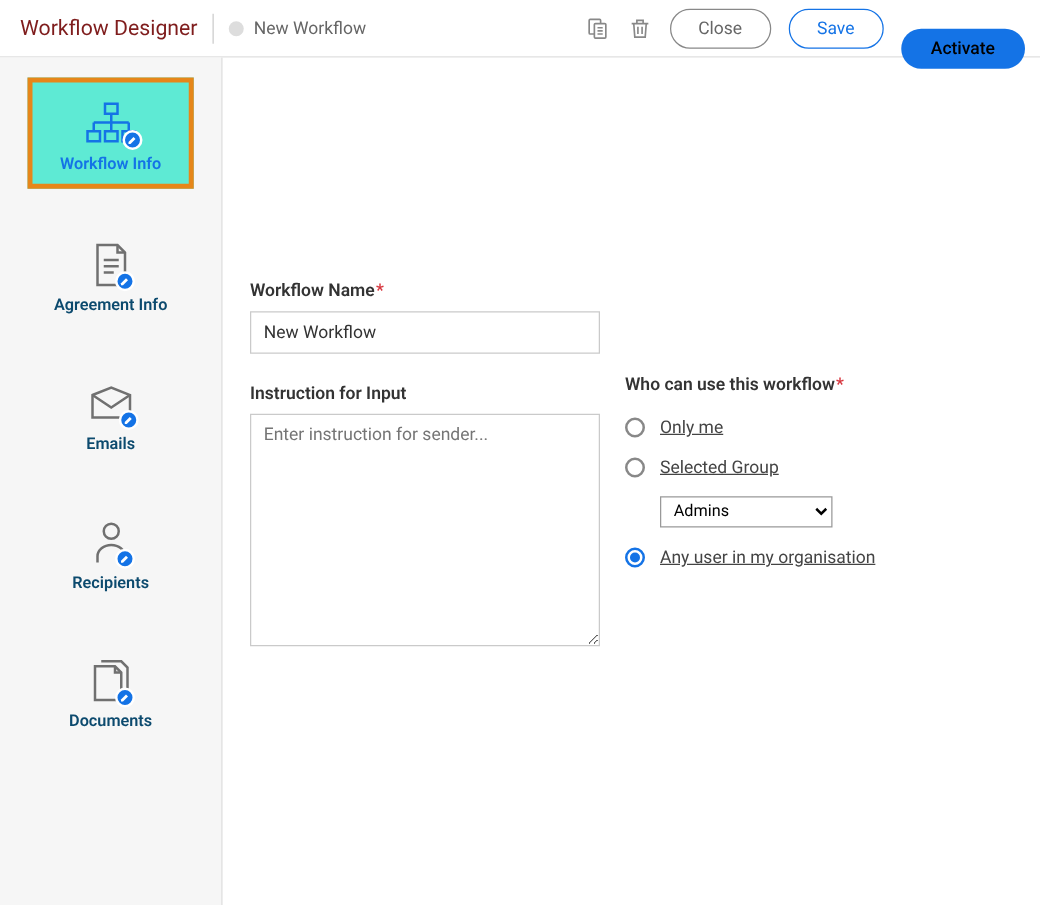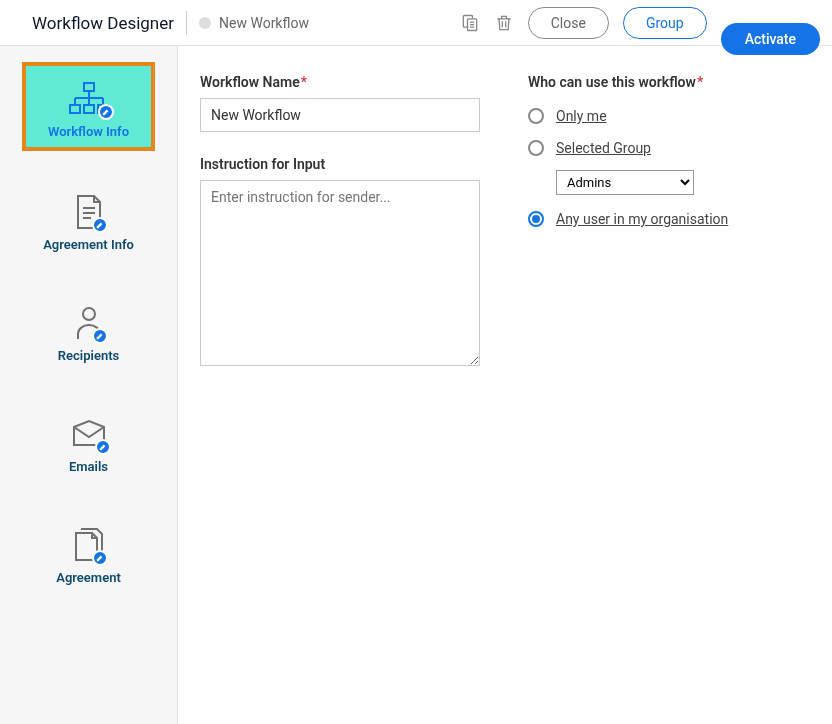--- a/index.html
+++ b/index.html
@@ -1,40 +1,40 @@
 <!DOCTYPE html>
 <html><head>
   <meta charset="utf-8">
   <style>
     * { box-sizing: border-box; margin: 0; padding: 0; font-family: -apple-system, BlinkMacSystemFont, "Segoe UI", Roboto, sans-serif; }
     body { width: 832px; height: 724px; background: #fff; overflow: hidden; }
     
     .header { display: flex; align-items: center; height: 46px; border-bottom: 1px solid #e0e0e0; padding: 0 12px; gap: 12px; }
-    .app-title { font-size: 17px; color: #0f172a; font-weight: 400; margin-left: 20px; }
+    .app-title { font-size: 17px; color: #7f1d1d; font-weight: 400; margin-left: 4px; }
     .vdiv { width: 1px; height: 24px; background: #ccc; }
     .wf-status { display: flex; align-items: center; gap: 8px; }
     .status-dot { width: 12px; height: 12px; border-radius: 50%; background: #ddd; }
     .status-text { font-size: 14px; color: #666; }
     .header-spacer { flex: 1; }
     .header-actions { display: flex; align-items: center; gap: 14px; }
     .icon-btn { color: #888; cursor: pointer; display: flex; align-items: center; }
     .btn { border-radius: 18px; padding: 7px 22px; font-size: 14px; cursor: pointer; background: #fff; }
     .btn-close { border: 1px solid #888; color: #666; }
     .btn-save { border: 1.5px solid #1473e6; color: #1473e6; }
-    .btn-activate { border: none; background: #1473e6; color: #ffffff; font-weight: 500; padding: 8px 24px; margin-top: 32px; }
+    .btn-activate { border: none; background: #1473e6; color: #000000; font-weight: 500; padding: 8px 24px; margin-top: 32px; }
     
     .body-wrap { display: flex; height: calc(100% - 46px); }
     .sidebar { width: 178px; background: #f6f6f6; border-right: 1px solid #e0e0e0; padding-top: 10px; }
     .nav-item { display: flex; flex-direction: column; align-items: center; padding: 16px 8px 10px; margin: 2px 22px 26px; cursor: pointer; }
     .nav-item.active { border: 4px solid #e68619; background: #5eead4; margin: 6px 22px 26px; padding: 14px 8px 8px; }
     .nav-icon-wrap { position: relative; height: 38px; display: flex; align-items: center; justify-content: center; margin-bottom: 6px; }
     .nav-label { font-size: 13px; color: #0c4a6e; font-weight: 600; white-space: nowrap; }
     .nav-item.active .nav-label { color: #1473e6; }
     
-    .main { flex: 1; padding: 28px 22px; display: flex; gap: 48px; }
+    .main { flex: 1; padding: 28px 22px; display: flex; gap: 20px; align-items: center; }
     .col-left { flex: 0 0 280px; }
     .col-right { flex: 1; }
     .field-group { margin-bottom: 24px; }
     .flabel { font-size: 14px; font-weight: 600; color: #333; margin-bottom: 8px; display: block; }
     .req { color: #d7373f; margin-left: 1px; }
     input[type="text"].txt { width: 100%; padding: 8px 10px; border: 1px solid #cacaca; font-size: 14px; color: #333; }
     textarea.txt { width: 100%; height: 186px; padding: 8px 10px; border: 1px solid #cacaca; font-size: 14px; color: #666; resize: both; }
     
     .radio-row { display: flex; align-items: center; gap: 12px; margin-bottom: 16px; font-size: 14px; color: #444; text-decoration: underline; }
     .radio { width: 16px; height: 16px; border: 2px solid #888; border-radius: 50%; display: inline-block; position: relative; flex-shrink: 0; }
@@ -71,21 +71,21 @@
     <span class="icon-btn">
       <svg width="20" height="22" viewBox="0 0 24 24" fill="none" stroke="currentColor" stroke-width="1.6">
           <path d="M4 7h16"></path>
           <path d="M9 7V4h6v3"></path>
           <path d="M6 7l1 13h10l1-13"></path>
           <line x1="10" y1="10" x2="10" y2="17"></line>
           <line x1="14" y1="10" x2="14" y2="17"></line>
         </svg>
     </span>
     <button class="btn btn-close">Close</button>
-    <button class="btn btn-save">Group</button>
+    <button class="btn btn-save">Save</button>
     <button class="btn btn-activate">Activate</button>
   </div>
 </div>
 
 <div class="body-wrap">
   <nav class="sidebar">
     <div class="nav-item active">
       <div class="nav-icon-wrap">
         <svg class="nav-base-icon" width="42" height="36" viewBox="0 0 42 36" fill="none" stroke="currentColor" stroke-width="2">
             <rect x="16" y="2" width="10" height="8"></rect>
@@ -120,62 +120,62 @@
             <svg width="8" height="8" viewBox="0 0 10 10" fill="#fff">
               <path d="M1 7l5-5 2 2-5 5H1V7z"></path>
             </svg>
           </span>
       </div>
       <span class="nav-label">Agreement Info</span>
     </div>
 
     <div class="nav-item">
       <div class="nav-icon-wrap">
+        <svg class="nav-base-icon" width="36" height="30" viewBox="0 0 36 30" fill="none" stroke="currentColor" stroke-width="2">
+            <path d="M3 8l15-6 15 6v18H3V8z"></path>
+            <path d="M3 8l15 10 15-10"></path>
+          </svg>
+        <span class="badge">
+            <svg width="8" height="8" viewBox="0 0 10 10" fill="#fff">
+              <path d="M1 7l5-5 2 2-5 5H1V7z"></path>
+            </svg>
+          </span>
+      </div>
+      <span class="nav-label">Emails</span>
+    </div>
+
+    <div class="nav-item">
+      <div class="nav-icon-wrap">
         <svg class="nav-base-icon" width="30" height="36" viewBox="0 0 30 36" fill="none" stroke="currentColor" stroke-width="2">
             <circle cx="15" cy="9" r="6"></circle>
             <path d="M4 34v-5c0-5 5-9 11-9s11 4 11 9v5"></path>
           </svg>
         <span class="badge">
             <svg width="8" height="8" viewBox="0 0 10 10" fill="#fff">
               <path d="M1 7l5-5 2 2-5 5H1V7z"></path>
             </svg>
           </span>
       </div>
       <span class="nav-label">Recipients</span>
-    </div>
-
-    <div class="nav-item">
-      <div class="nav-icon-wrap">
-        <svg class="nav-base-icon" width="36" height="30" viewBox="0 0 36 30" fill="none" stroke="currentColor" stroke-width="2">
-            <path d="M3 8l15-6 15 6v18H3V8z"></path>
-            <path d="M3 8l15 10 15-10"></path>
-          </svg>
-        <span class="badge">
-            <svg width="8" height="8" viewBox="0 0 10 10" fill="#fff">
-              <path d="M1 7l5-5 2 2-5 5H1V7z"></path>
-            </svg>
-          </span>
-      </div>
-      <span class="nav-label">Emails</span>
     </div>
 
     <div class="nav-item">
       <div class="nav-icon-wrap">
         <svg class="nav-base-icon" width="30" height="36" viewBox="0 0 30 36" fill="none" stroke="currentColor" stroke-width="2">
             <path d="M2 6h16l5 5v22H2V6z"></path>
             <path d="M18 6v5h5"></path>
             <path d="M7 2h16l5 5v22"></path>
           </svg>
         <span class="badge">
             <svg width="8" height="8" viewBox="0 0 10 10" fill="#fff">
               <path d="M1 7l5-5 2 2-5 5H1V7z"></path>
             </svg>
           </span>
       </div>
-      <span class="nav-label">Agreement</span>
+      <span class="nav-label">Documents</span>
     </div>
 
   </nav>
 
   <main class="main">
     <div class="col-left">
       <div class="field-group">
         <label class="flabel"><span>Workflow Name</span><span class="req">*</span></label>
         <input type="text" class="txt" value="New Workflow" style="">
       </div>

